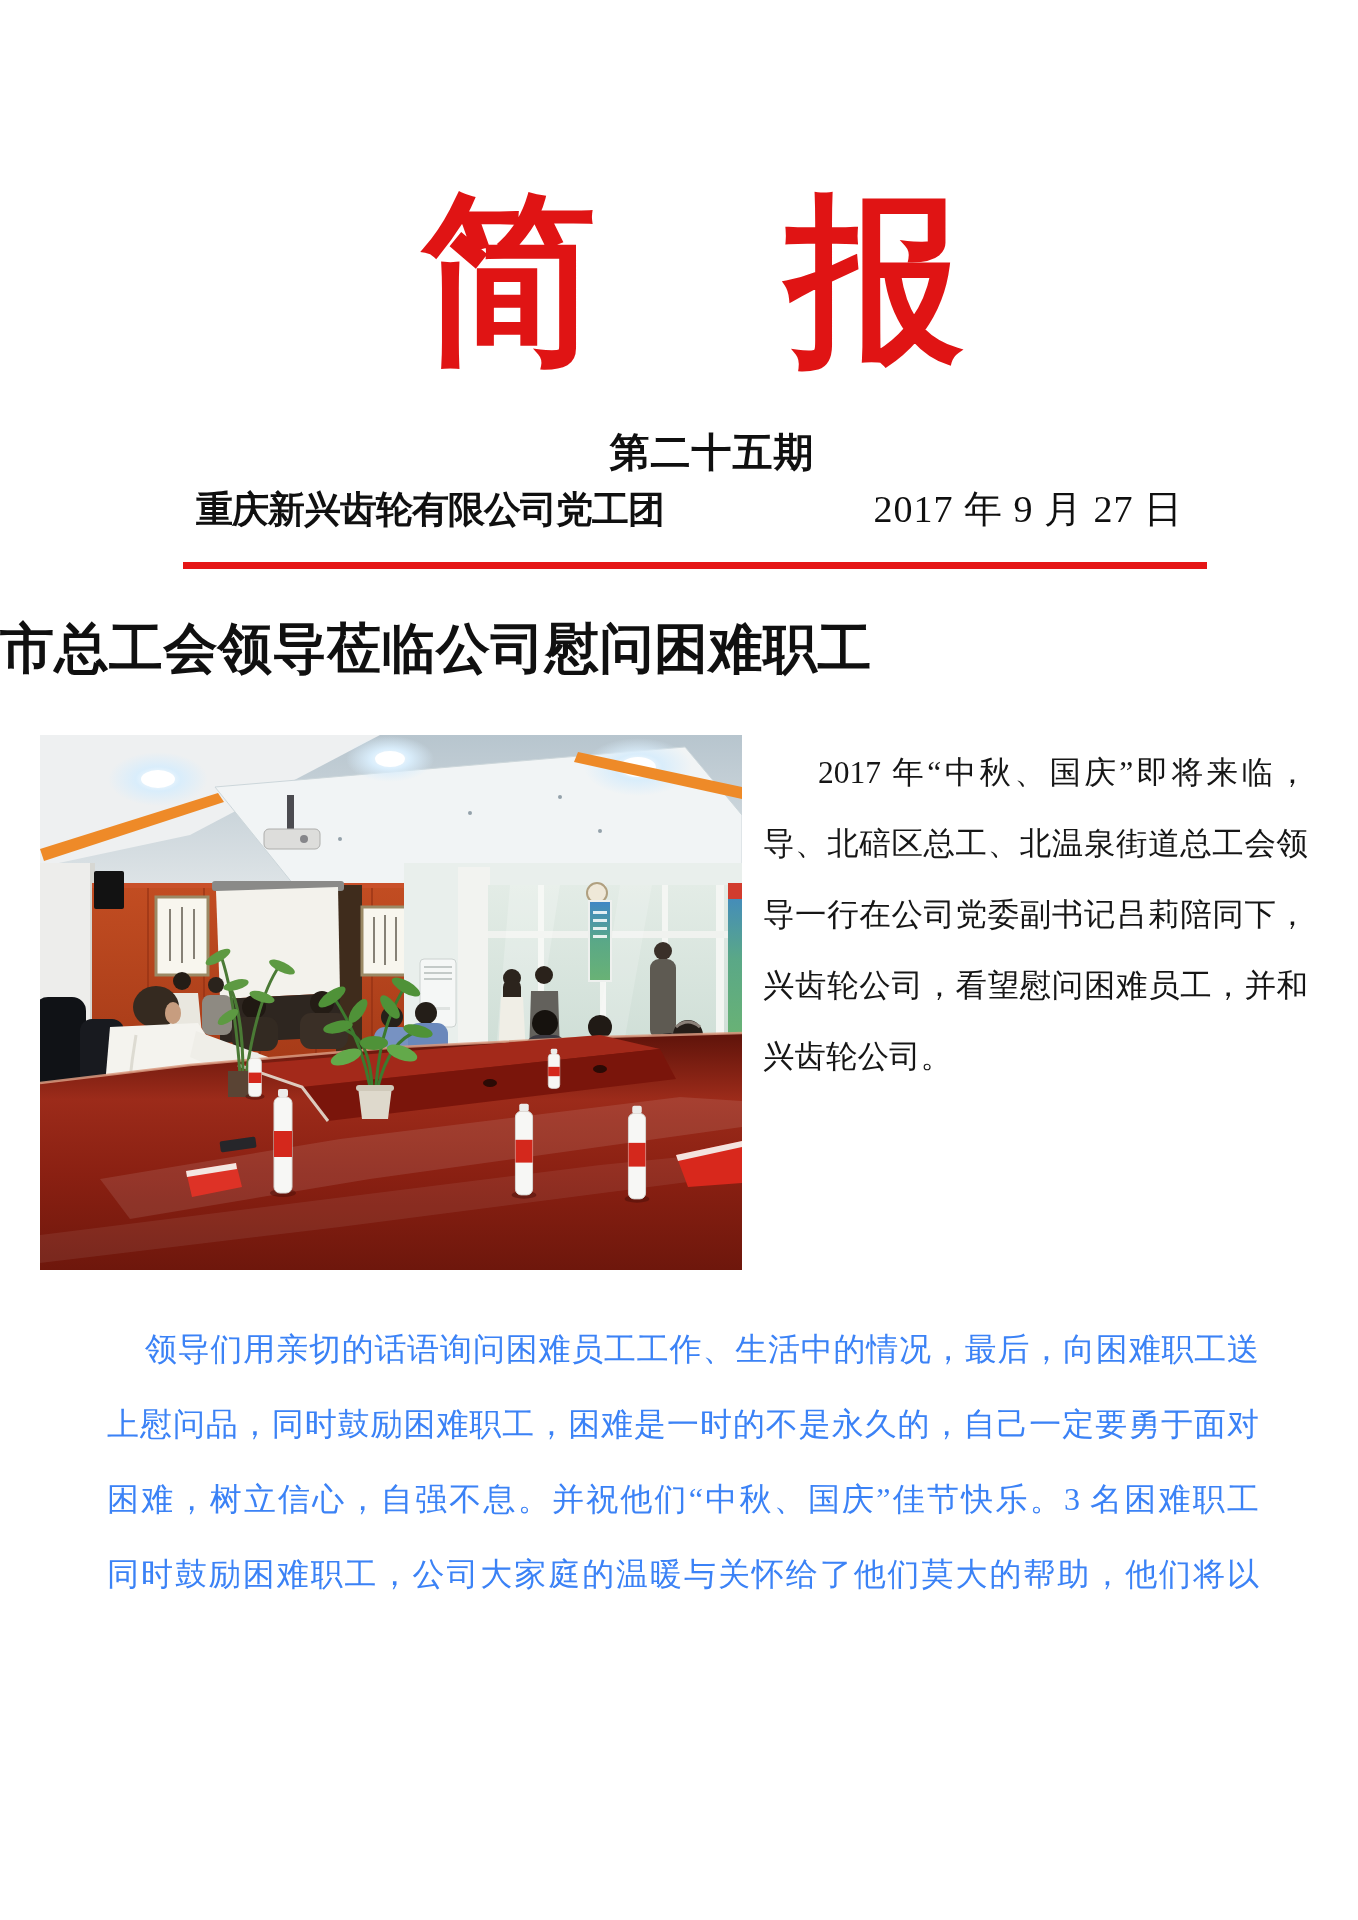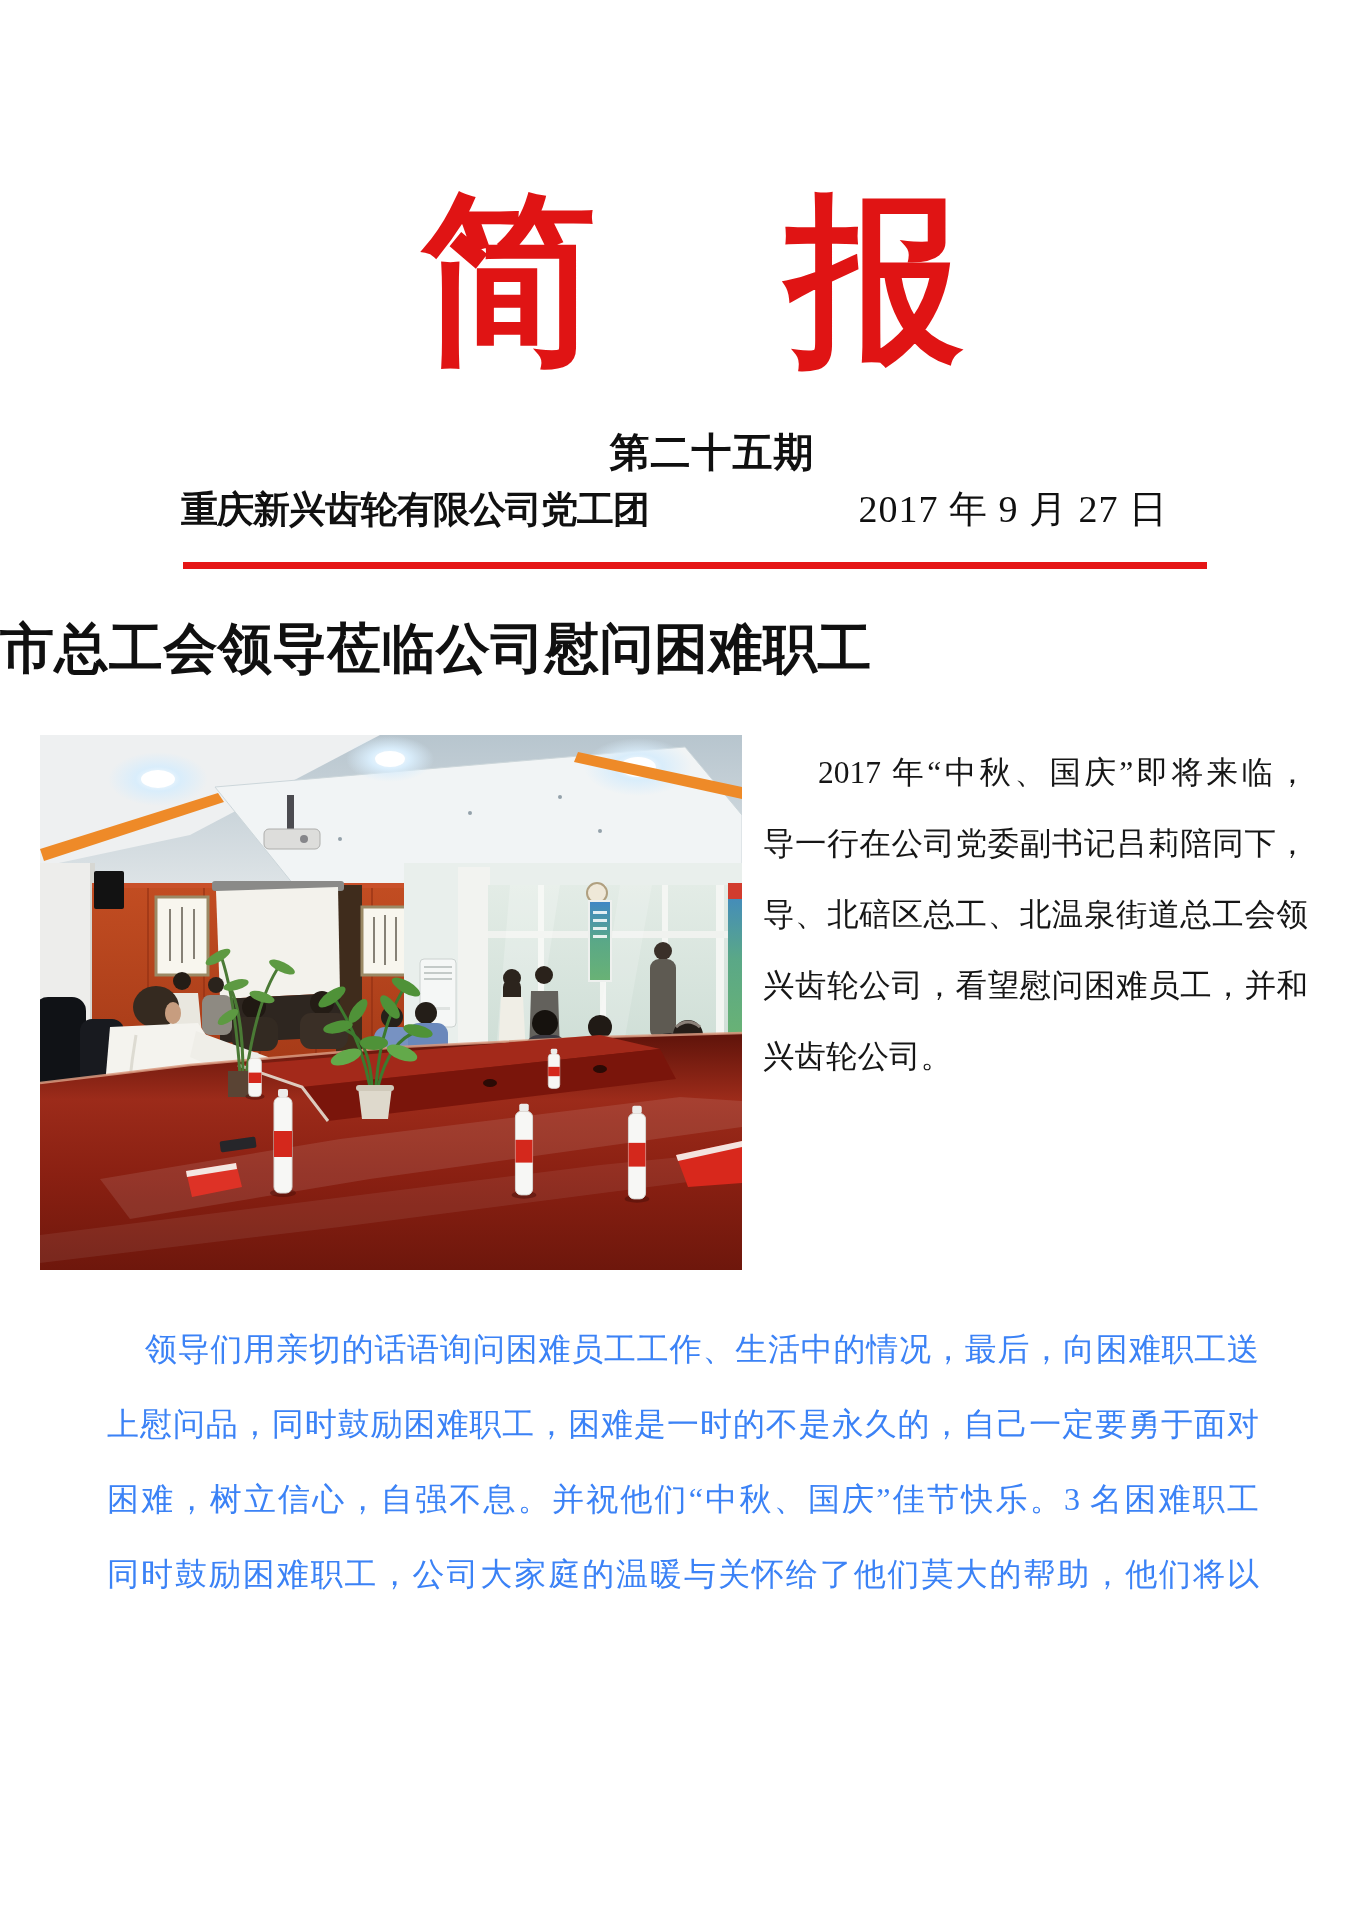--- a/index.html
+++ b/index.html
@@ -12,21 +12,21 @@
             color:#e01414;font-size:176px;line-height:200px;font-weight:700;
             font-family:"DejaVu Serif","Liberation Serif",serif;}
   .masthead span{display:block;transform:scaleY(1.04);}
 
   
   .issue{top:428px;left:0;right:0;margin-left:66px;text-align:center;
          font-family:"Liberation Sans","DejaVu Sans",sans-serif;
          font-weight:700;font-size:40px;line-height:48px;letter-spacing:1px;}
 
   
-  .meta-row{top:484px;left:168px;width:1024px;display:flex;justify-content:space-between;align-items:baseline;}
+  .meta-row{top:484px;left:183px;width:1024px;display:flex;justify-content:space-between;align-items:baseline;}
   .org{margin-left:13px;font-weight:700;font-size:37px;letter-spacing:-1px;}
   .date{margin-right:24px;font-size:38px;letter-spacing:1px;}
 
   .red-rule{top:562px;left:183px;width:1024px;height:7px;background:#e51616;}
 
   
   .headline{top:616px;left:0;right:0;text-align:left;
             font-family:"Liberation Sans","DejaVu Sans",sans-serif;
             font-weight:700;font-size:54px;line-height:64px;letter-spacing:0.5px;}
 
@@ -331,22 +331,22 @@
       <rect x="-9" y="-88" width="18" height="90" rx="6" fill="#f7f7f5" stroke="#d8d8d4" stroke-width="1"></rect>
       <rect x="-9" y="-57" width="18" height="25" fill="#d4281c"></rect>
       <rect x="-5" y="-96" width="10" height="8" rx="2" fill="#ececea"></rect>
     </g>
   </g>
 </svg>
 </div>
 
 <div class="abs intro-col">
   <div class="jline first">2017 年“中秋、国庆”即将来临，</div>
+  <div class="jline">导、北碚区总工、北温泉街道总工会领</div>
   <div class="jline">导一行在公司党委副书记吕莉陪同下，</div>
-  <div class="jline">导、北碚区总工、北温泉街道总工会领</div>
   <div class="jline">兴齿轮公司，看望慰问困难员工，并和</div>
   <div class="jline lastline">兴齿轮公司。</div>
 </div>
 
 <div class="abs body-par">
   <div class="bline first">领导们用亲切的话语询问困难员工工作、生活中的情况，最后，向困难职工送</div>
   <div class="bline">上慰问品，同时鼓励困难职工，困难是一时的不是永久的，自己一定要勇于面对</div>
   <div class="bline">困难，树立信心，自强不息。并祝他们“中秋、国庆”佳节快乐。3 名困难职工</div>
   <div class="bline">同时鼓励困难职工，公司大家庭的温暖与关怀给了他们莫大的帮助，他们将以</div>
 </div>

